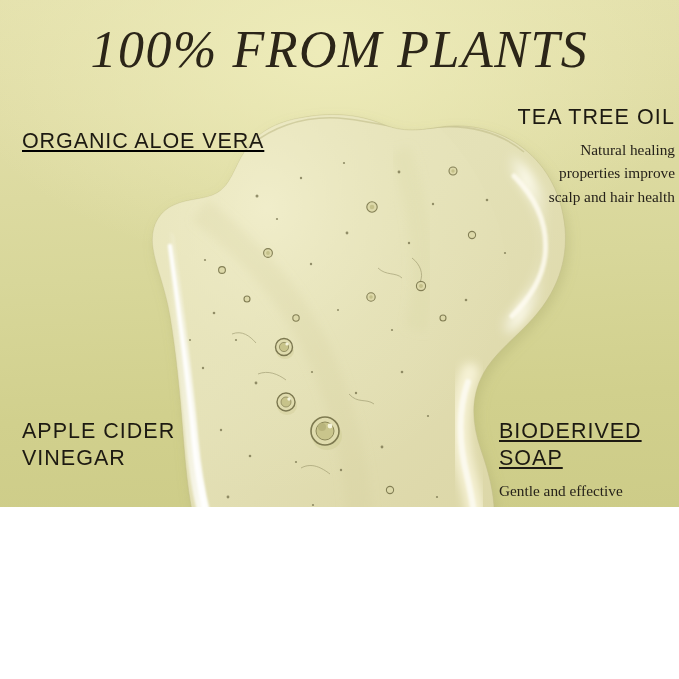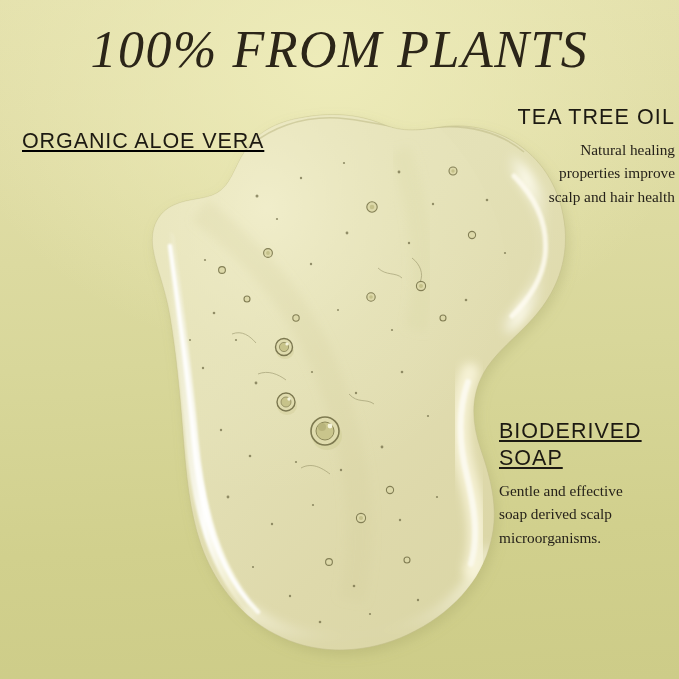--- a/index.html
+++ b/index.html
@@ -6,21 +6,21 @@
   * { margin:0; padding:0; box-sizing:border-box; }
 
   html,body{
     width:679px; height:679px;
     overflow:hidden;
     font-family:"Liberation Sans", sans-serif;
   }
 
   #poster{
     position:relative;
-    width:679px; height:679px;
+    width:679px; height:507px;
     overflow:hidden;
     background:
       radial-gradient(ellipse 90% 70% at 48% 10%, rgba(238,236,186,0.95) 0%, rgba(238,236,186,0) 62%),
       linear-gradient(177deg, #e4e1ad 0%, #e0ddA6 22%, #d8d79a 52%, #d1d08d 78%, #cdcc88 100%);
   }
 
   
   #blob-layer{
     position:absolute; inset:0;
     pointer-events:none;
@@ -316,20 +316,22 @@
   </div>
 
   <div class="block" id="block-teatree">
     <h3>TEA TREE OIL</h3>
     <p>Natural healing
 properties improve
 scalp and hair health</p>
   </div>
 
   <div class="block" id="block-vinegar">
+    <h3>APPLE CIDER
+VINEGAR</h3>
   </div>
 
   <div class="block" id="block-soap">
     <h3>BIODERIVED
 SOAP</h3>
     <p>Gentle and effective
 soap derived scalp
 microorganisms.</p>
   </div>
 

